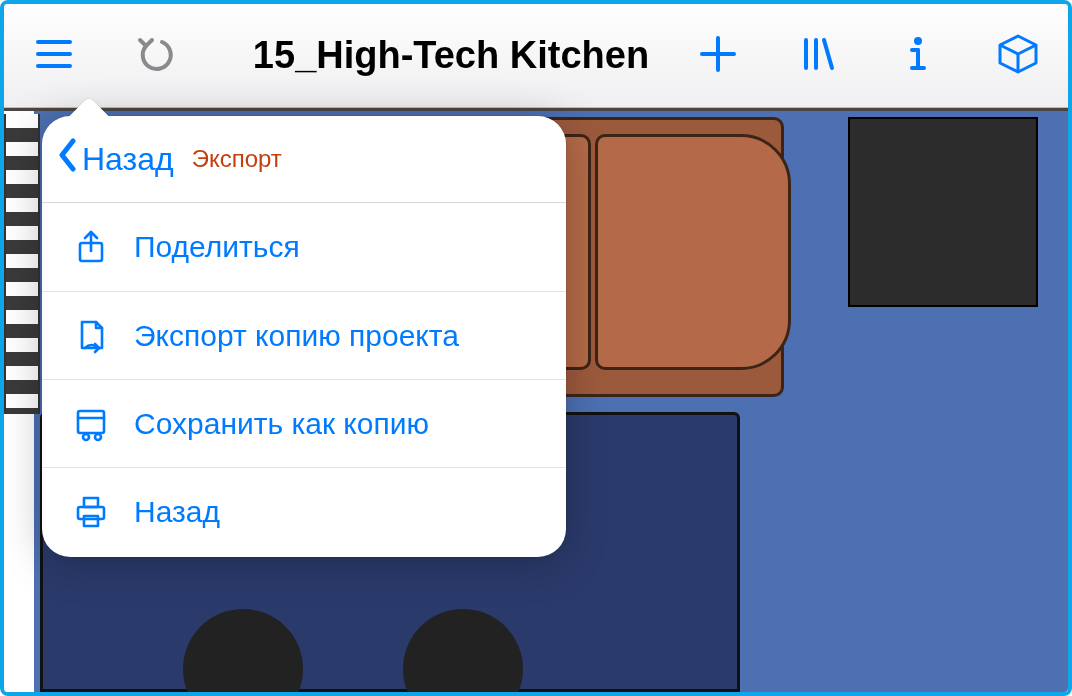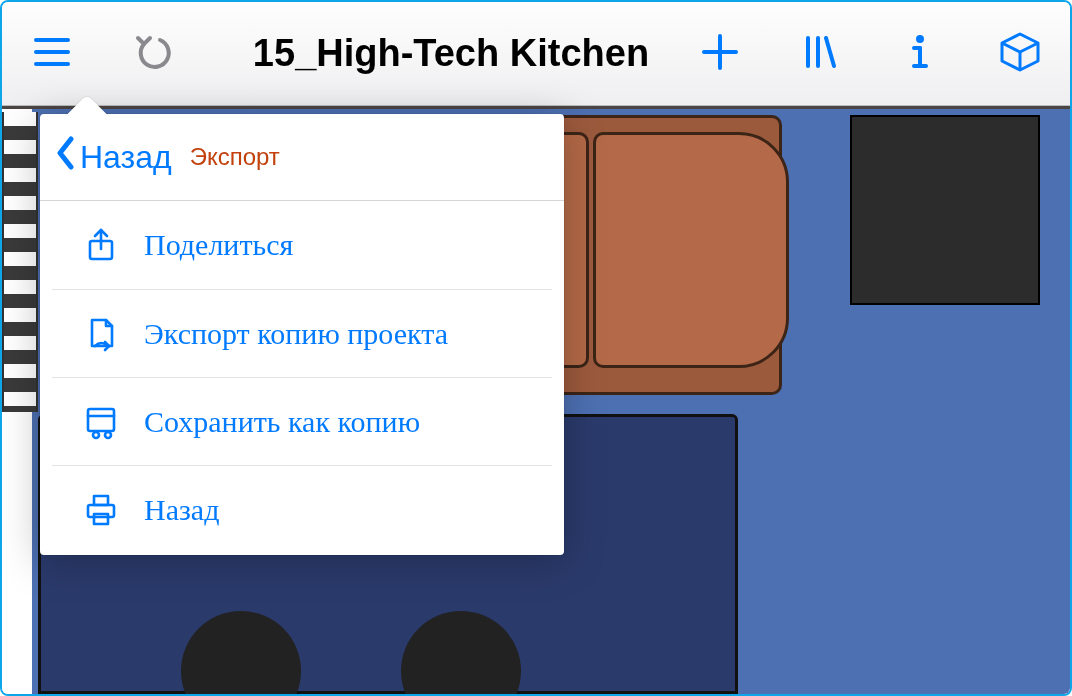--- a/index.html
+++ b/index.html
@@ -1,17 +1,17 @@
 <!DOCTYPE html>
 <html><head>
 <meta charset="utf-8">
 <style>
   * { box-sizing: border-box; margin: 0; padding: 0; }
   html, body { width: 1072px; height: 696px; overflow: hidden; font-family: -apple-system, "Helvetica Neue", Arial, sans-serif; }
-  .app { position: relative; width: 1072px; height: 696px; border: 2px solid #0ea5e9; border-radius: 8px; background: #fff; overflow: hidden; }
+  .app { position: relative; width: 1072px; height: 696px; border: 4px solid #0ea5e9; border-radius: 8px; background: #fff; overflow: hidden; }
 
   
   .toolbar { position: relative; height: 104px; width: 100%; background: linear-gradient(#fefefe,#efeff1); border-bottom: 1px solid #bcbcc0; display: flex; align-items: center; }
   .tb-btn { width: 100px; height: 100%; display: flex; align-items: center; justify-content: center; color: #007aff; cursor: pointer; }
   .tb-btn svg { width: 44px; height: 44px; }
   .tb-title { flex: 1; text-align: center; font-size: 38px; font-weight: 700; color: #000; padding: 0 6px; white-space: nowrap; overflow: hidden; text-overflow: ellipsis; margin-left:30px; }
   .tb-right { display: flex; align-items: center; height: 100%; }
   .tb-right .tb-btn { width: 100px; }
 
   
@@ -20,28 +20,28 @@
   .tv-thing { position:absolute; right:30px; top:6px; width:190px; height:190px; background:#2c2c2c; border:2px solid #000; }
   .brown1 { position:absolute; top:6px; left:280px; width:500px; height:280px; background:#9c5a3d; border:3px solid #3c2417; border-radius:10px; }
   .brown1:before { content:""; position:absolute; top:14px; left:18px; width:280px; height:230px; background:#b46a48; border:3px solid #3c2417; border-radius:50px 10px 10px 50px; }
   .brown1:after { content:""; position:absolute; top:14px; right:-10px; width:190px; height:230px; background:#b46a48; border:3px solid #3c2417; border-radius:10px 50px 50px 10px; }
   .darkblue { position:absolute; bottom:0; left:36px; width:700px; height:280px; background:#2a3a6b; border:3px solid #111; border-top-left-radius:6px; border-top-right-radius:6px; }
   .tire1 { position:absolute; bottom:-40px; left:140px; width:120px; height:120px; border-radius:50%; background:#222; }
   .tire2 { position:absolute; bottom:-40px; left:360px; width:120px; height:120px; border-radius:50%; background:#222; }
   .rails { position:absolute; top:3px; left:0; width:36px; height:300px; background:repeating-linear-gradient(#fff,#fff 14px,#3a3a3a 14px,#3a3a3a 28px); border-right:2px solid #333; border-left:2px solid #333; }
 
   
-  .popover { position:absolute; top:112px; left:38px; width:524px; background:#fff; border-radius:4px; box-shadow:0 6px 40px rgba(0,0,0,0.25), 0 0 0 1px rgba(0,0,0,0.05); padding-bottom:2px; }
+  .popover { position:absolute; top:112px; left:38px; width:524px; background:#fff; border-radius:28px; box-shadow:0 6px 40px rgba(0,0,0,0.25), 0 0 0 1px rgba(0,0,0,0.05); padding-bottom:2px; }
   .popover .arrow { position:absolute; top:-20px; left:25px; width:44px; height:24px; overflow:hidden; }
   .popover .arrow:after { content:""; position:absolute; top:8px; left:4px; width:36px; height:36px; background:#fff; transform:rotate(45deg); box-shadow:0 0 0 1px rgba(0,0,0,0.05); border-radius:6px; }
   .pop-header { display:flex; align-items:center; padding: 22px 24px 22px 10px; border-bottom:1px solid #d6d6d8; }
   .pop-back { color:#007aff; font-size:32px; display:flex; align-items:center; cursor:pointer; padding: 0 6px; }
   .pop-back svg { width:20px; height:34px; margin-right:4px; }
   .pop-title { flex:1; text-align:left; font-weight:400; font-size:24px; color:#c2410c; margin-left:12px; }
-  .menu { list-style:none; padding: 0 12px; font-family: Liberation Serif, serif; }
+  .menu { list-style:none; padding: 0 0; }
   .menu li { display:flex; align-items:center; height:88px; padding: 0 24px; border-top:1px solid #e3e3e5; color:#007aff; font-size:30px; cursor:pointer; }
   .menu li:first-child { border-top:none; }
   .menu li .micon { width:50px; display:flex; justify-content:center; align-items:center; margin-right:18px; }
   .menu li .micon svg { width:36px; height:36px; stroke:#007aff; }
   .highlighted { position:relative; }
   .highlighted:after { content:""; position:absolute; left:14px; right:106px; top:8px; bottom:8px; border:5px solid #e5375d; border-radius:22px; pointer-events:none; }
 </style>
 </head>
 <body>
 

